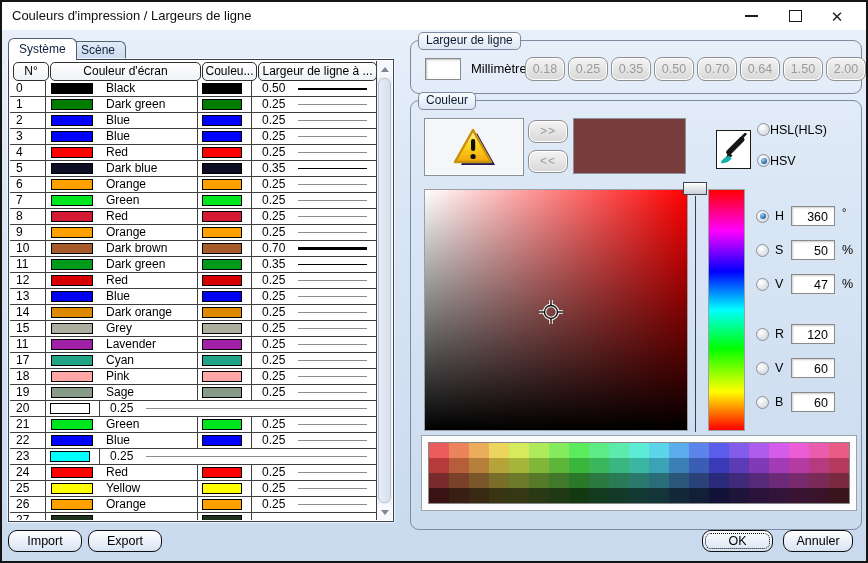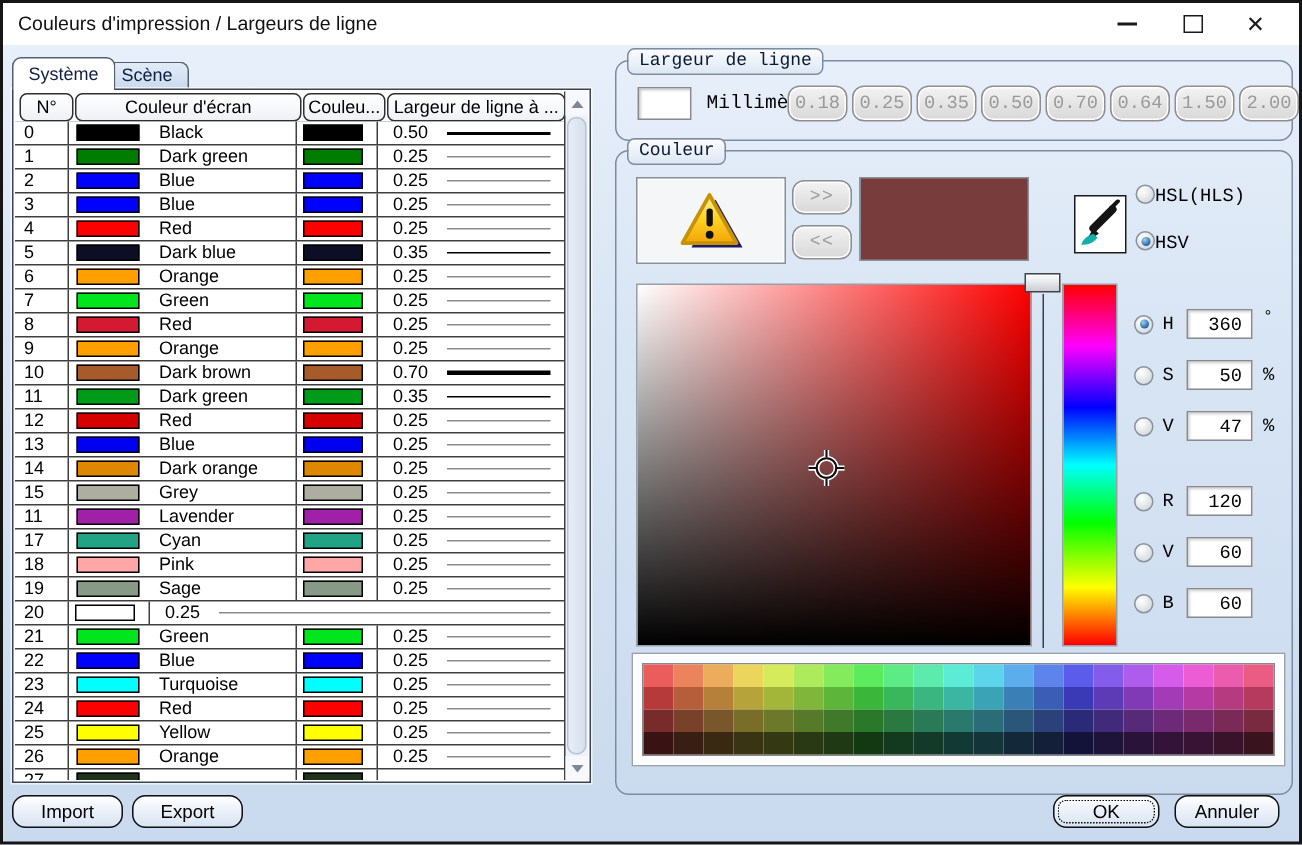--- a/index.html
+++ b/index.html
@@ -39,21 +39,21 @@
   .sbtn.up{top:0}.sbtn.down{bottom:0}
   .arr{width:0;height:0;border-left:4px solid transparent;border-right:4px solid transparent;}
   .arr.up{border-bottom:5px solid #7c8896;}
   .arr.down{border-top:5px solid #7c8896;}
   .sthumb{position:absolute;left:1px;right:1px;top:17px;bottom:17px;background:linear-gradient(90deg,#e8eef6,#d6e0ec);border:1px solid #b5c2d4;border-radius:6px;box-sizing:border-box;}
   
   .btn{position:absolute;height:22px;line-height:20px;text-align:center;font-size:12.5px;color:#000;background:linear-gradient(#ffffff,#ecf2fa 45%,#d9e4f2);border:1px solid #101010;border-radius:9px;cursor:default;box-sizing:border-box;}
   .btn.focus{outline:1px dotted #000;outline-offset:-4px;}
   .btn.disabled{background:linear-gradient(#f3f3f3,#d8d8d8);border:1px solid #8f8f8f;color:#9a9a9a;box-shadow:inset 0 0 0 1px #ffffff;border-radius:8px;}
   
-  .group{position:absolute;border:1px solid #7d8ba0;border-radius:9px;font-family:Liberation Mono, monospace;}
+  .group{position:absolute;border:1px solid #7d8ba0;border-radius:9px;}
   .grouplabel{position:absolute;top:-9px;left:7px;height:16px;line-height:15px;padding:0 7px;font-size:12px;color:#0a1a33;background:linear-gradient(#fafcfe,#dde7f3);border:1px solid #7d8ba0;border-radius:5px;white-space:nowrap;}
   
   .mm-input{position:absolute;left:14px;top:17px;width:34px;height:20px;background:#fff;border:1px solid #8a8a8a;box-shadow:inset 1px 1px 2px rgba(0,0,0,.25);}
   .mm-label{position:absolute;left:60px;top:20px;font-size:13px;color:#000;}
   .presets{position:absolute;left:114px;top:16px;display:flex;gap:3px;}
   .presets .btn{position:relative;width:40px;height:24px;line-height:22px;}
   
   .warnpanel{position:absolute;left:13px;top:17px;width:98px;height:56px;background:#f5f6f8;border:1px solid #8a9098;box-shadow:inset 0 0 0 1px #fcfdfe;display:flex;align-items:center;justify-content:center;}
   .swapbtn{width:40px;height:23px;position:absolute;left:117px;line-height:21px;font-size:12px;letter-spacing:1px;}
   .preview{position:absolute;left:162px;top:17px;width:113px;height:56px;border:1px solid #8a9098;box-sizing:border-box;}
@@ -420,24 +420,20 @@
           <div class="c-print">
             <div class="swatch sw2" style="background: rgb(0, 0, 255);"></div>
           </div>
           <div class="c-width">
             <div class="wval">0.25</div>
             <div class="wline" style="height: 1px; background: rgb(140, 140, 140);"></div>
           </div>
         </div>
         <div class="trow">
           <div class="c-n">23</div>
-          <div class="c-screen">
-            <div class="swatch sw1" style="background: rgb(0, 255, 255);"></div>
-            <div class="cname">Turquoise</div>
-          </div>
           <div class="c-print">
             <div class="swatch sw2" style="background: rgb(0, 255, 255);"></div>
           </div>
           <div class="c-width">
             <div class="wval">0.25</div>
             <div class="wline" style="height: 1px; background: rgb(140, 140, 140);"></div>
           </div>
         </div>
         <div class="trow">
           <div class="c-n">24</div>

